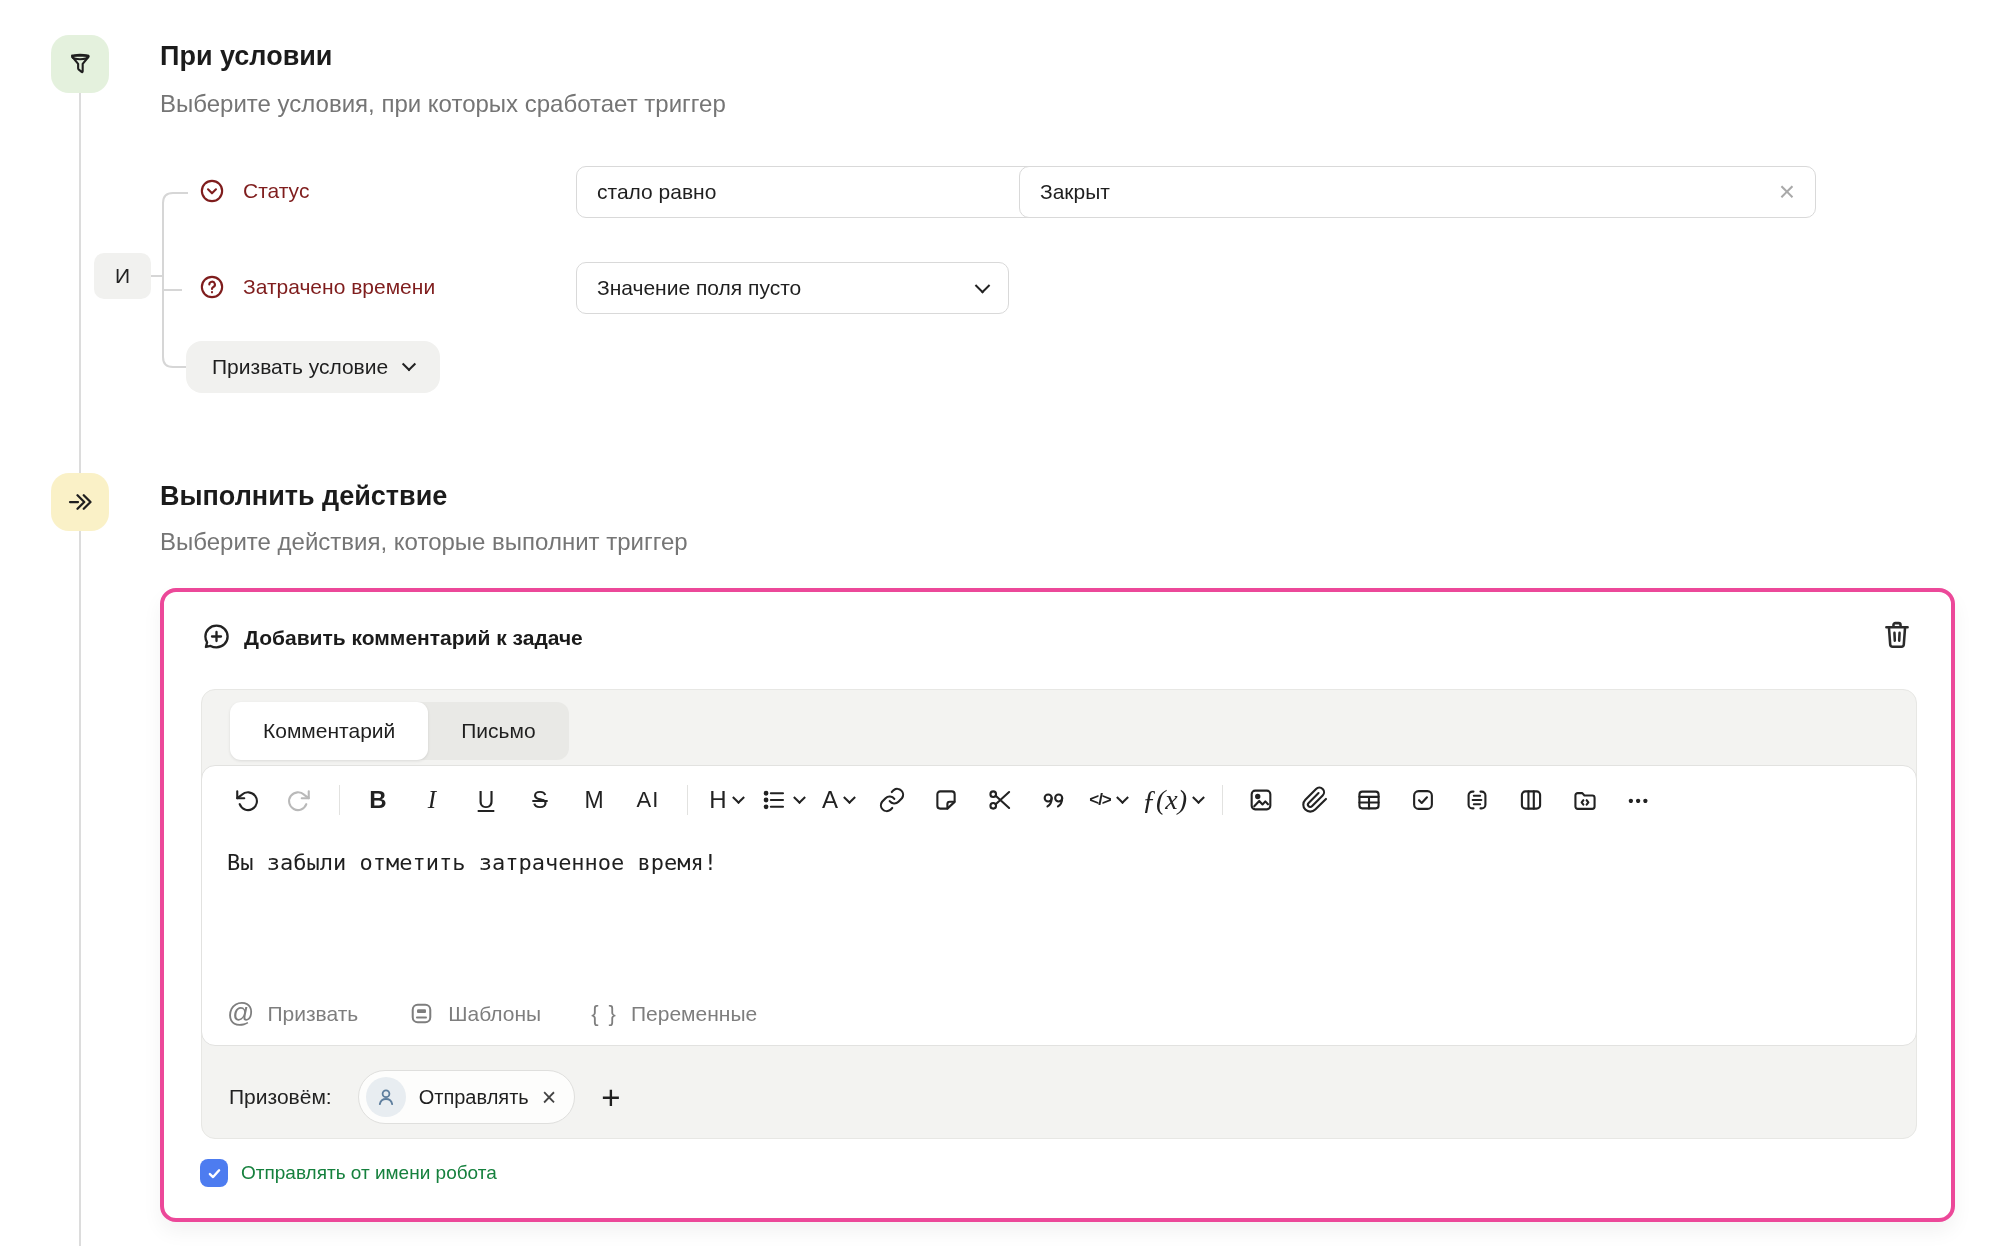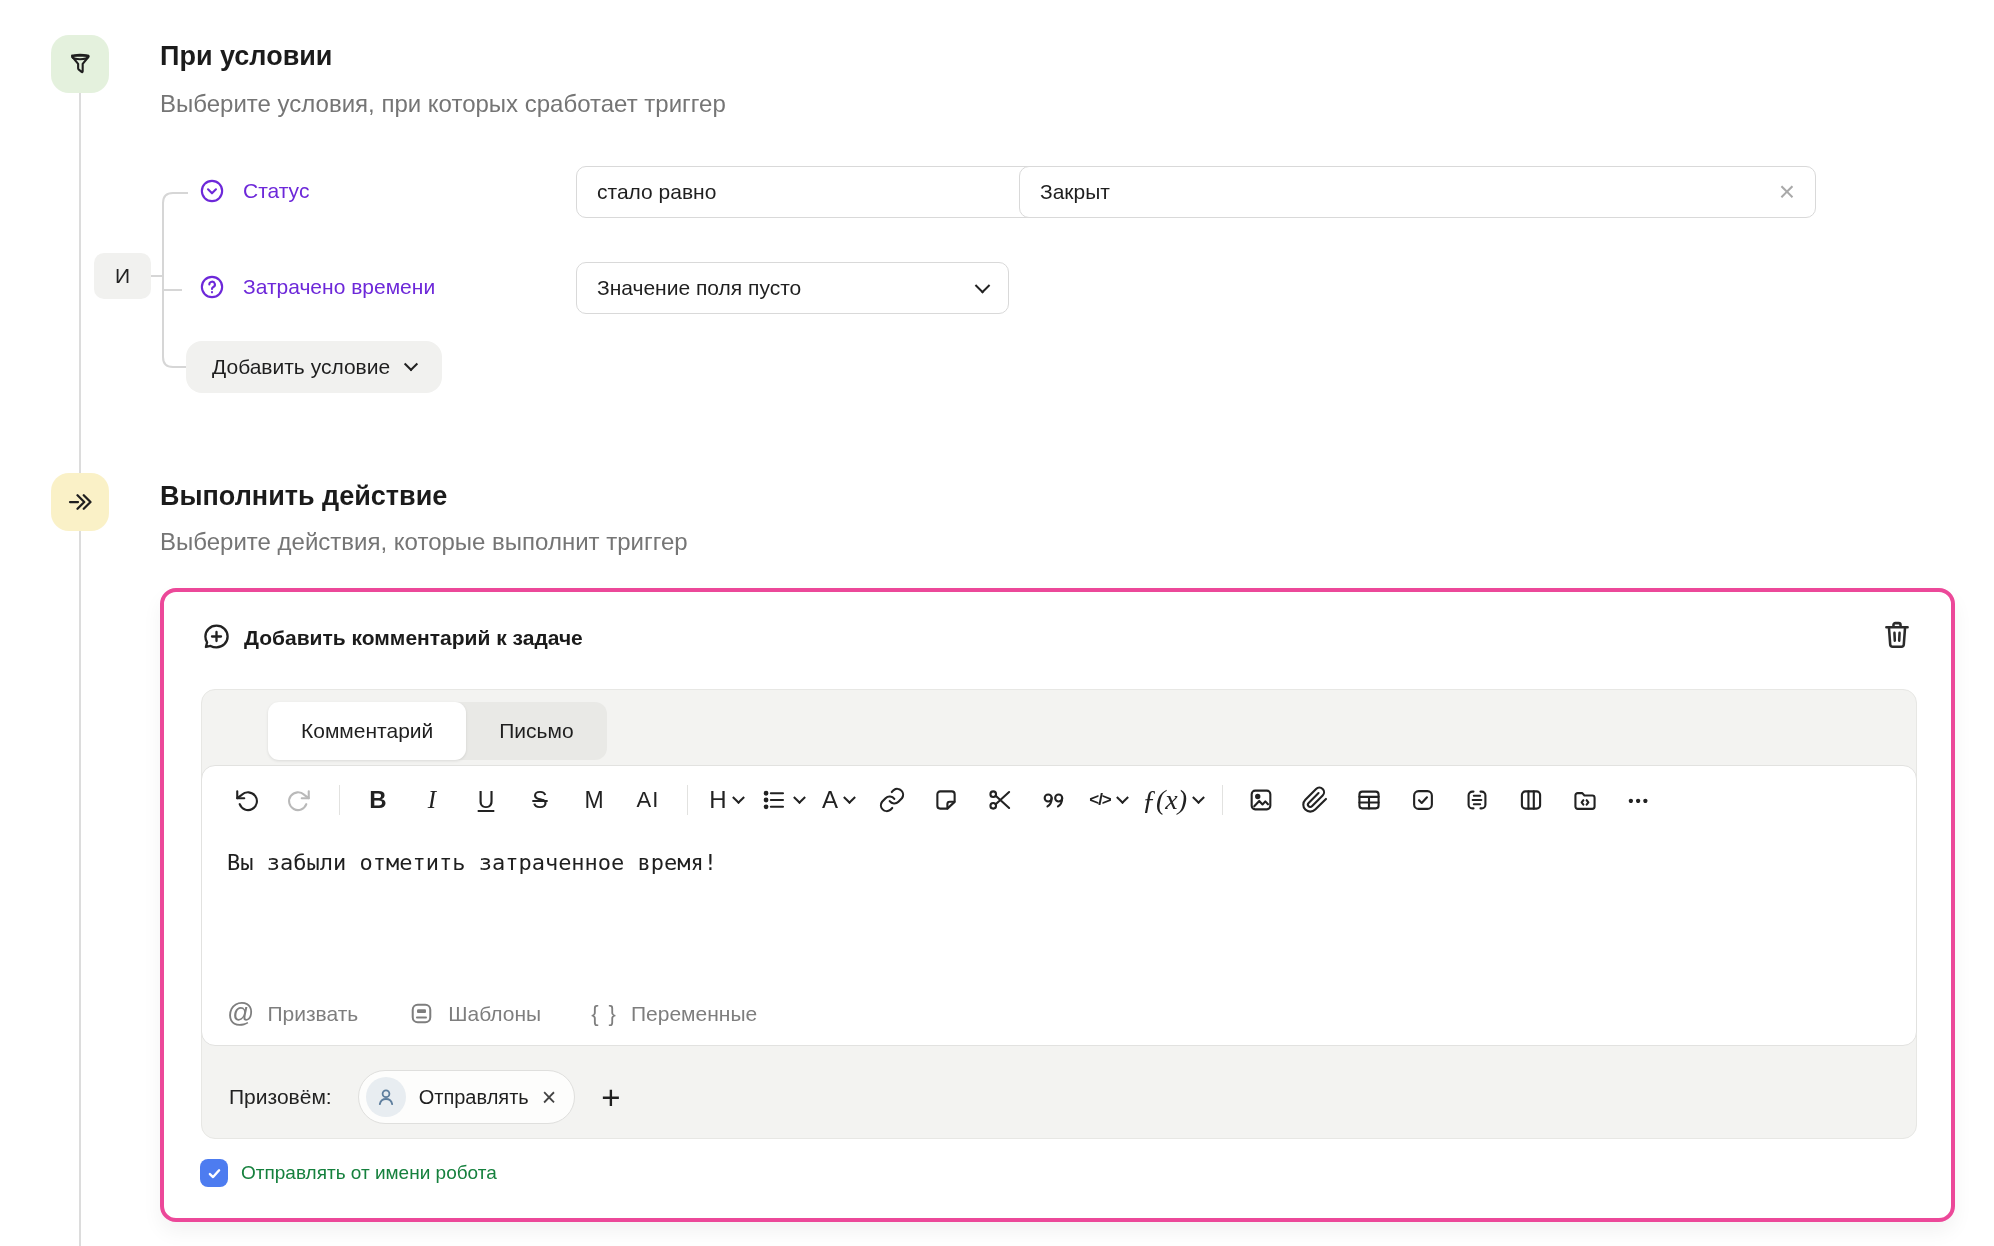--- a/index.html
+++ b/index.html
@@ -9,42 +9,42 @@
   .rail { position:absolute; left:79px; top:93px; width:2px; height:1153px; background:#dcdcdc; }
   .step-icon { position:absolute; left:51px; width:58px; height:58px; border-radius:18px;
                display:flex; align-items:center; justify-content:center; z-index:2; }
   .step-green { top:35px; background:#e4f1dd; }
   .step-yellow { top:473px; background:#faf1c7; }
   .sec-title { position:absolute; left:160px; font-size:27px; font-weight:700; color:#1b1b1b; }
   .sec-sub { position:absolute; left:160px; font-size:24px; color:#757575; }
   .op-chip { position:absolute; left:94px; top:253px; width:57px; height:46px; background:#f1f1ef;
              border-radius:10px; display:flex; align-items:center; justify-content:center; font-size:21px; color:#222; }
   .bracket { position:absolute; left:140px; top:170px; }
-  .cond-label { position:absolute; display:flex; align-items:center; gap:17px; font-size:21px; color:#6d28d9; }
+  .cond-label { position:absolute; display:flex; align-items:center; gap:17px; font-size:21px; color:#7f1d1d; }
   .cond-label svg { width:28px; height:28px; }
   .select, .value-input { position:absolute; height:52px; background:#fff; border:1px solid #d9d9d9;
         border-radius:10px; display:flex; align-items:center; padding:0 20px; font-size:21px; color:#1f1f1f; }
   .chev { width:11px; height:11px; border-right:2.4px solid #222; border-bottom:2.4px solid #222;
           transform:rotate(45deg) translate(-2px,-2px); flex:none; }
   .select .chev { margin-left:auto; }
   .clear-x { margin-left:auto; font-size:28px; color:#a9a9a9; line-height:1; cursor:pointer; }
   .add-btn { position:absolute; left:186px; top:341px; height:52px; padding:0 26px; background:#f1f1ef;
              border:none; border-radius:16px; display:flex; align-items:center; gap:16px; font-size:21px;
              font-family:inherit; color:#1f1f1f; cursor:pointer; }
   .add-btn .chev { border-color:#222; width:10px; height:10px; }
   .card { position:absolute; left:160px; top:588px; width:1795px; height:634px; background:#fff;
           border:4px solid #ec4899; border-radius:16px; box-shadow:0 10px 20px rgba(0,0,0,.05); }
   .card-head-icon { position:absolute; left:37px; top:29px; width:31px; height:31px; color:#222; }
   .card-title { position:absolute; left:80px; top:34px; font-size:21px; font-weight:700; color:#1b1b1b; }
   .trash-btn { position:absolute; right:36px; top:26px; width:36px; height:36px; border:none; background:none;
                color:#2b2b2b; cursor:pointer; padding:0; }
   .panel { position:absolute; left:37px; top:97px; width:1716px; height:450px; background:#f3f3f1;
            border:1px solid #e7e7e4; border-radius:14px; }
   .segmented { position:absolute; left:28px; top:12px; height:58px; background:#e9e9e6; border-radius:12px;
-               display:flex; align-items:stretch;margin-left:38px; }
+               display:flex; align-items:stretch; }
   .tab { display:flex; align-items:center; padding:0 33px; font-size:21px; color:#1f1f1f; border-radius:11px;
          cursor:pointer; }
   .tab.active { background:#fff; box-shadow:0 1px 3px rgba(0,0,0,.10); }
   .editor { position:absolute; left:-1px; top:75px; width:1716px; height:281px; background:#fff;
             border:1px solid #e2e2e0; border-radius:14px; }
   .toolbar { position:absolute; left:24px; top:12px; height:44px; display:flex; align-items:center; color:#222; }
   .tbi { min-width:40px; height:40px; display:flex; align-items:center; justify-content:center; margin-right:14px;
          border-radius:8px; cursor:pointer; font-weight:500; white-space:nowrap; }
   .tbi svg { width:28px; height:28px; }
   .tbi .chev { width:9px; height:9px; border-width:2px; margin-left:7px; }
@@ -124,21 +124,21 @@
       <path d="M12 16.4v.2"></path>
     </svg>
     <span>Затрачено времени</span>
   </div>
   <div class="select" style="left:576px; top:262px; width:433px">
     <span>Значение поля пусто</span>
     <span class="chev"></span>
   </div>
 
   <button class="add-btn">
-    <span>Добавить условие</span>
+    <span>Призвать условие</span>
     <span class="chev"></span>
   </button>
 
   <div class="step-icon step-yellow">
     <svg class="stroke" viewBox="0 0 24 24" width="30" height="30" stroke-width="2.5">
       <path d="M4 12h6.4"></path>
         <polyline points="10 6.6 15.4 12 10 17.4"></polyline>
         <polyline points="15 6.6 20.4 12 15 17.4"></polyline>
     </svg>
   </div>

